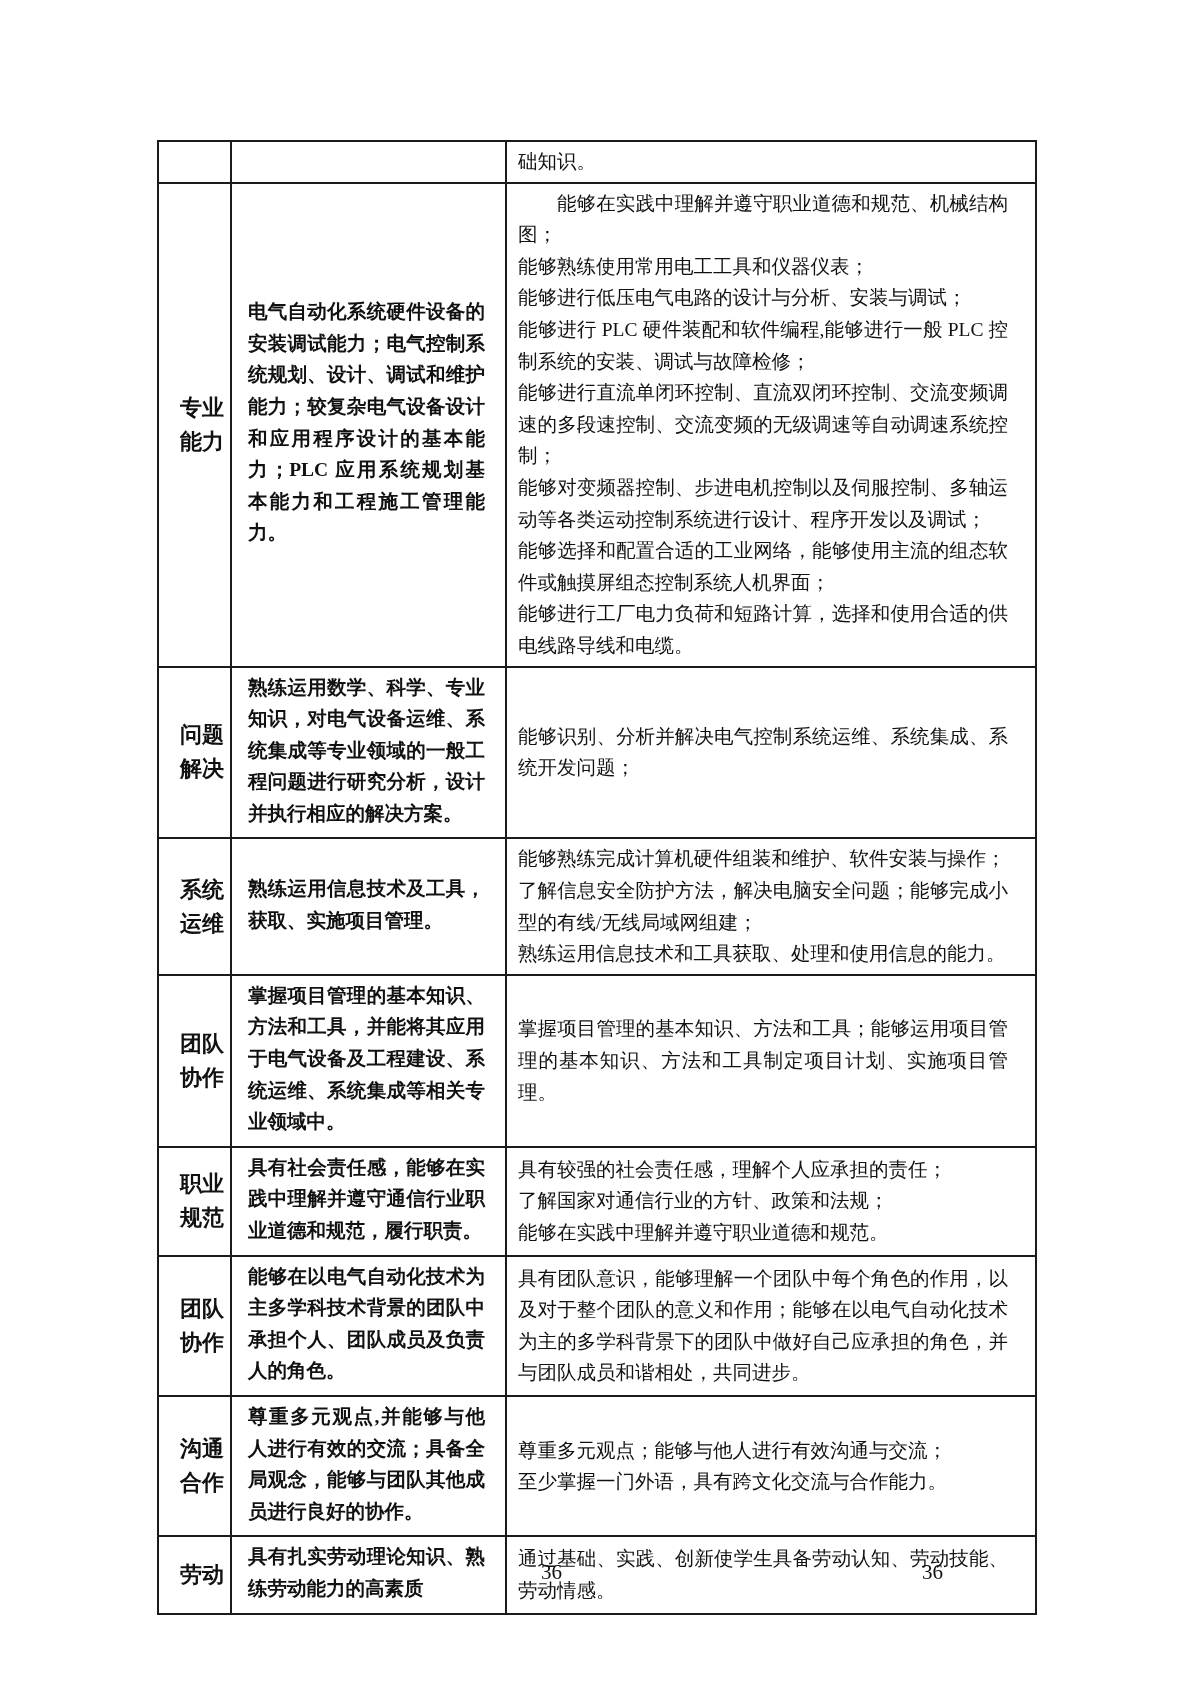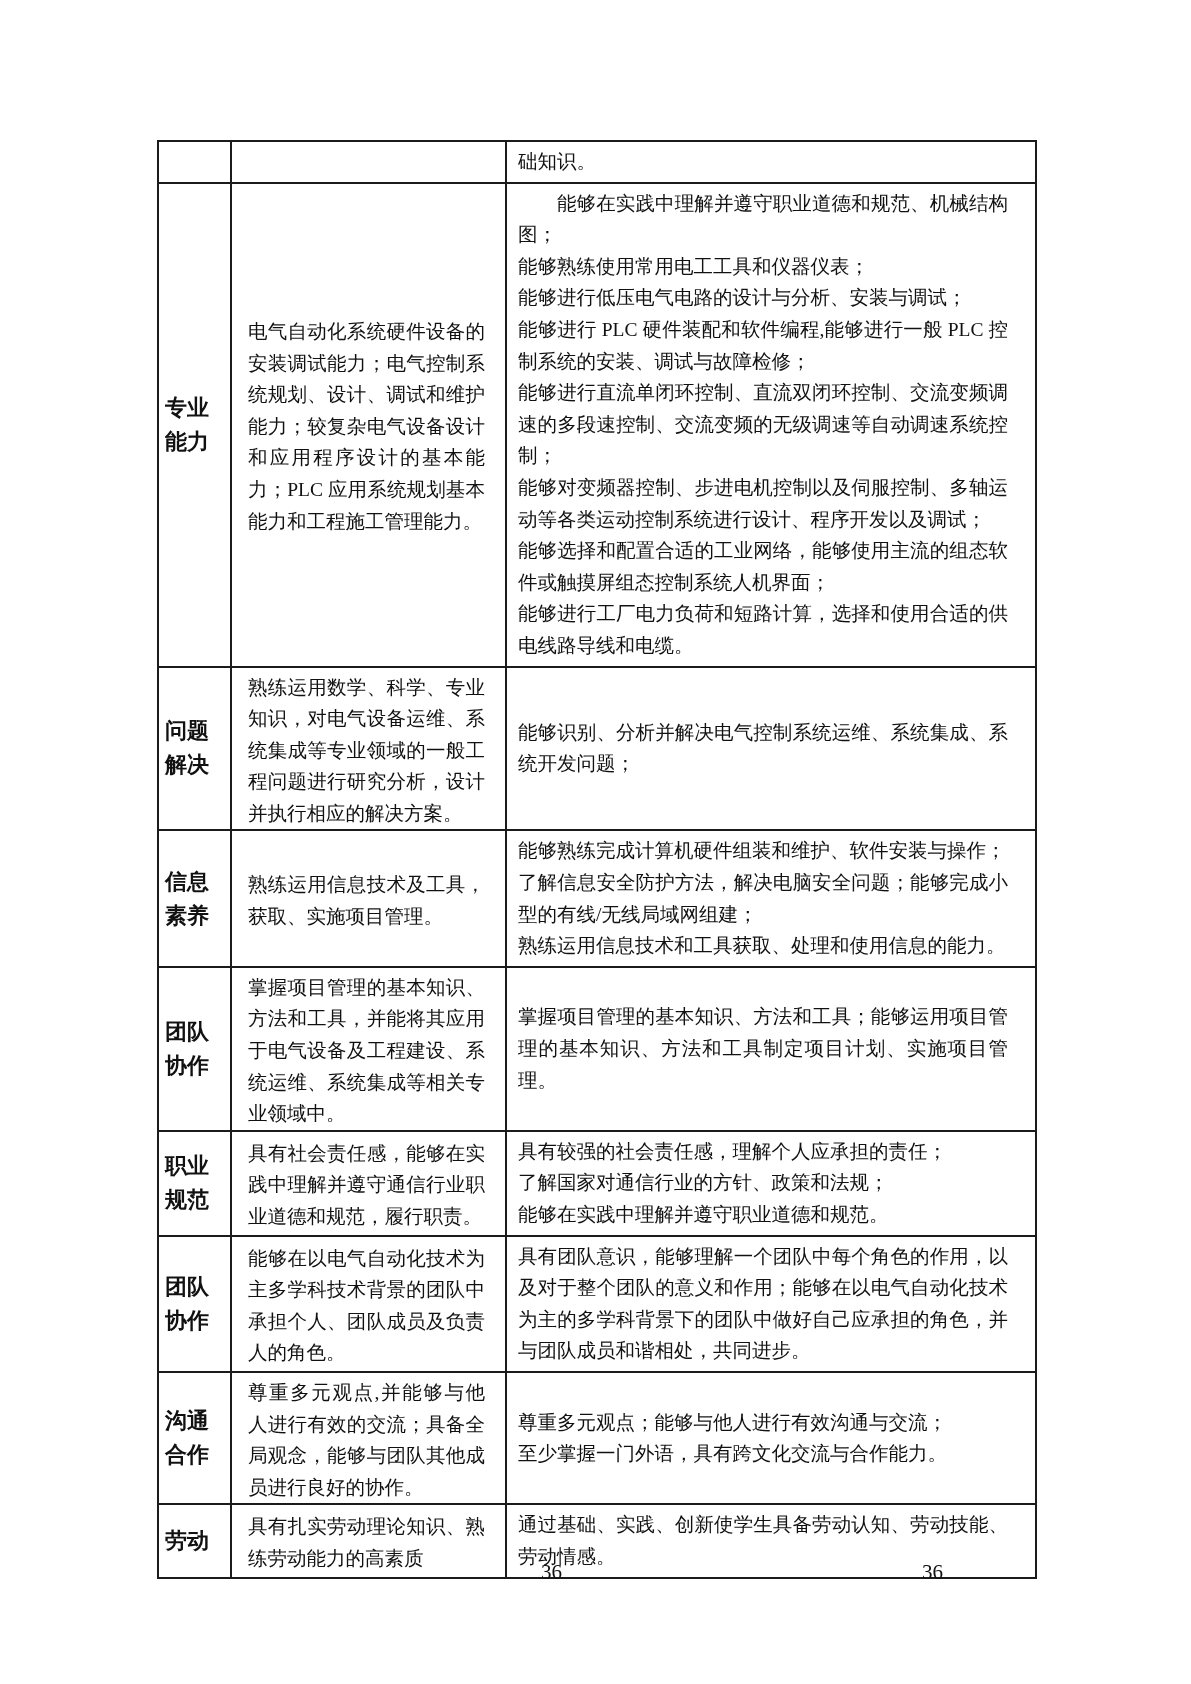--- a/index.html
+++ b/index.html
@@ -24,31 +24,32 @@
     border-radius: 7px;
   }
   .doc-table td {
     border: 2px solid #1b1b1b;
     vertical-align: middle;
     font-size: 19.5px;
     line-height: 31.6px;
     overflow: hidden;
   }
   td.cat {
-    text-align: left;
+    text-align: right;
     font-weight: bold;
     font-size: 22px;
     line-height: 34px;
     padding: 2px 6px;
     word-break: break-all;
   }
   td.desc {
-    padding: 4px 20px 0 16px;
+    padding: 4px 20px 8px 16px;
     text-align: justify;
     word-break: break-all;
+    font-weight: bold;
   }
   td.det {
     padding: 4px 27px 4px 11px;
     text-align: justify;
     word-break: break-all;
   }
   .para { margin: 0; }
   .para.indent { text-indent: 2em; }
   .page-num {
     position: absolute;
@@ -94,21 +95,21 @@
 
     <tr style="height:152px">
       <td class="cat">问题解决</td>
       <td class="desc">熟练运用数学、科学、专业知识，对电气设备运维、系统集成等专业领域的一般工程问题进行研究分析，设计并执行相应的解决方案。</td>
       <td class="det">
         <div class="para">能够识别、分析并解决电气控制系统运维、系统集成、系统开发问题；</div>
       </td>
     </tr>
 
     <tr style="height:126px">
-      <td class="cat">信息素养</td>
+      <td class="cat">系统运维</td>
       <td class="desc">熟练运用信息技术及工具，获取、实施项目管理。</td>
       <td class="det">
         <div class="para">能够熟练完成计算机硬件组装和维护、软件安装与操作；</div>
         <div class="para">了解信息安全防护方法，解决电脑安全问题；能够完成小型的有线/无线局域网组建；</div>
         <div class="para">熟练运用信息技术和工具获取、处理和使用信息的能力。</div>
       </td>
     </tr>
 
     <tr style="height:160px">
       <td class="cat">团队协作</td>

